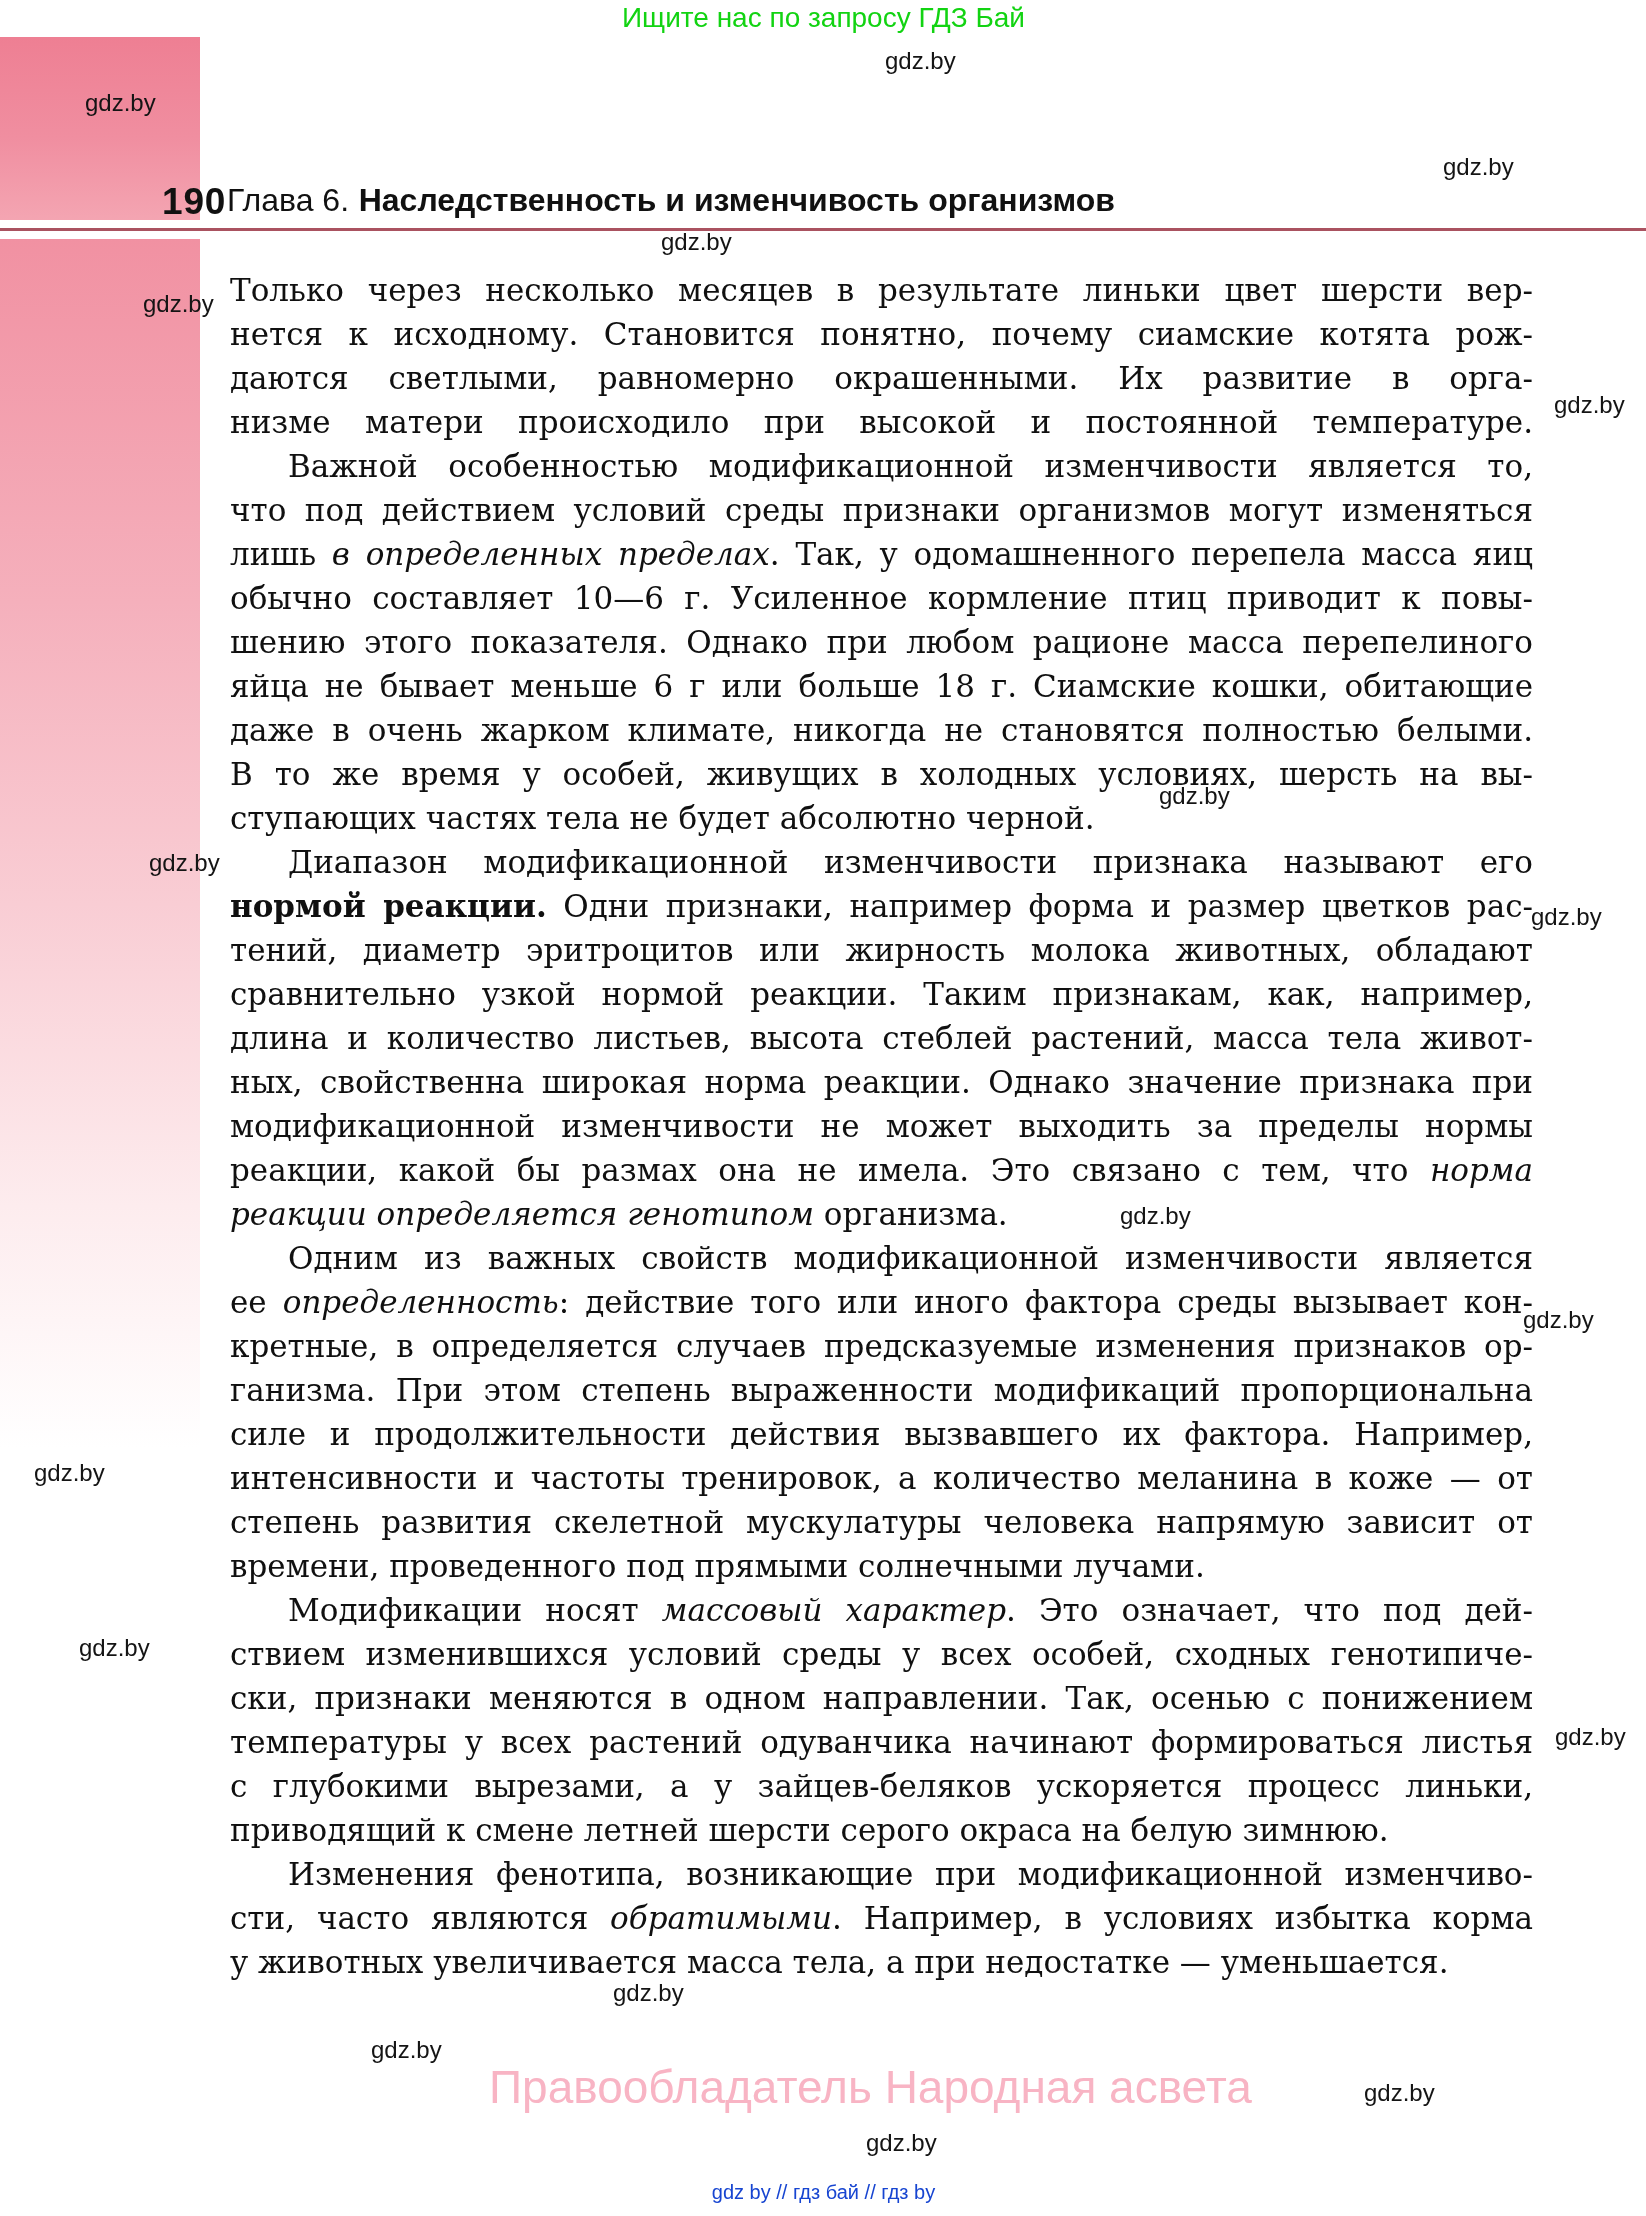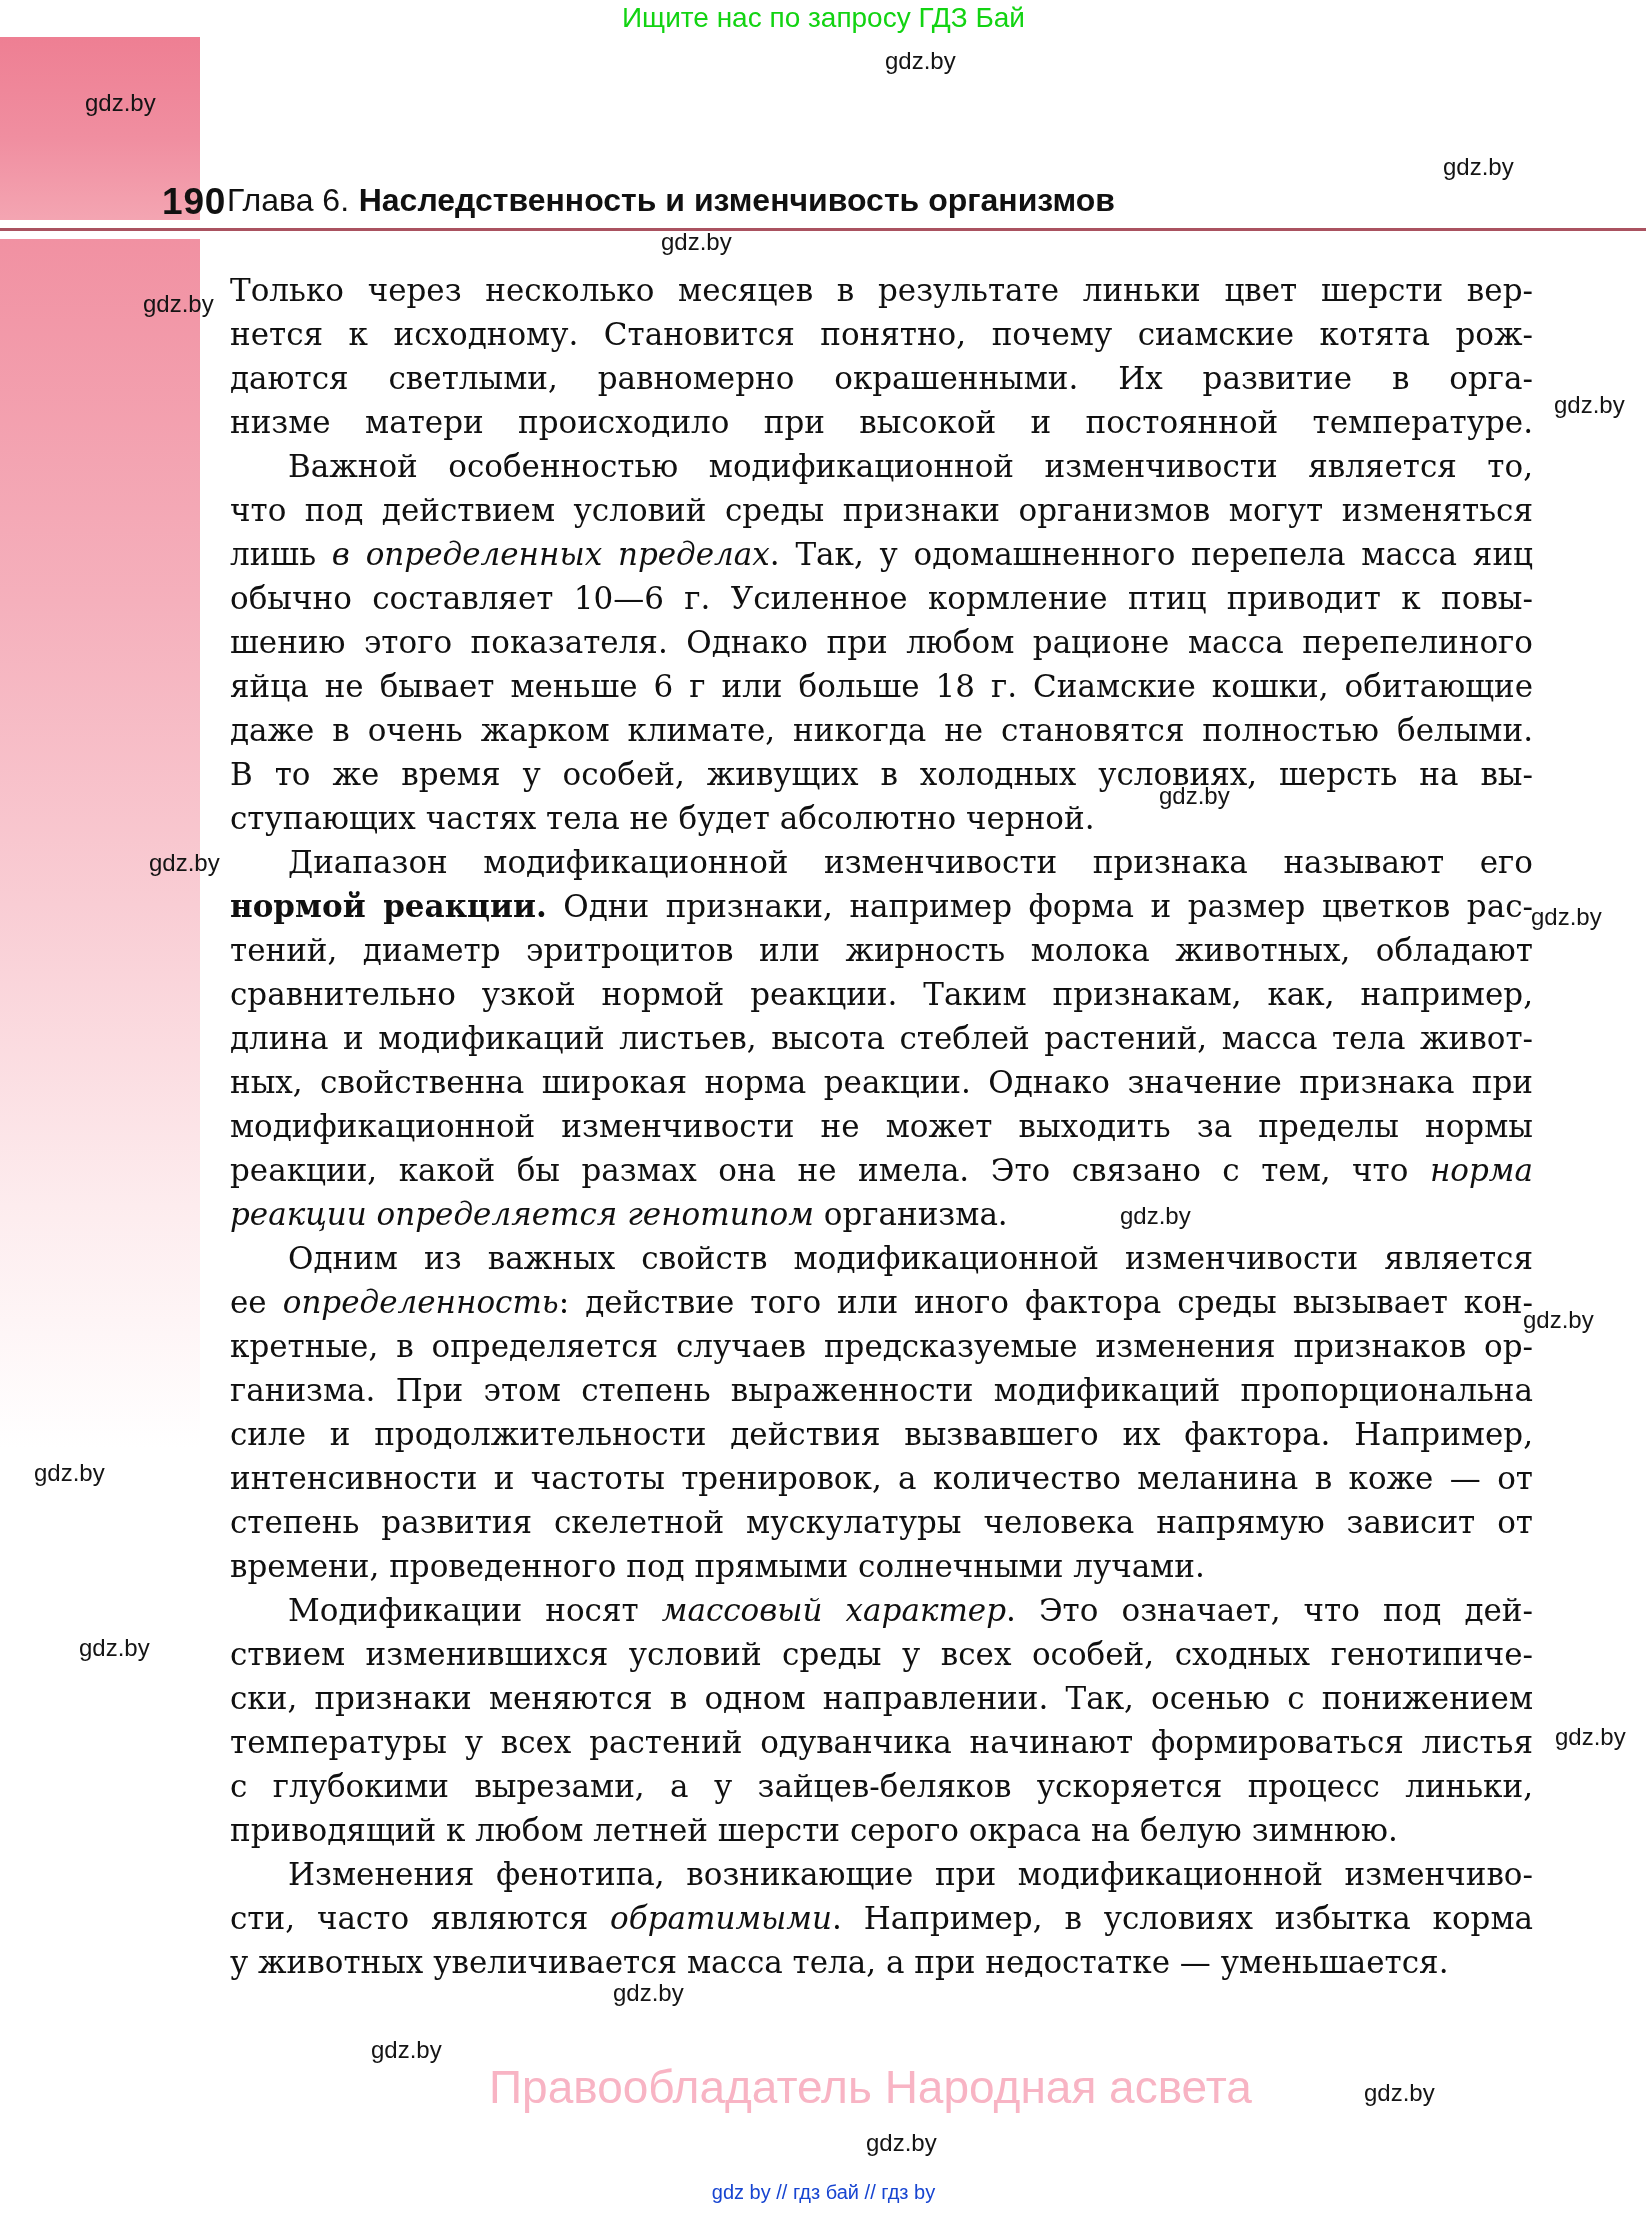--- a/index.html
+++ b/index.html
@@ -83,39 +83,39 @@
       <div class="bl">обычно составляет 10—6 г. Усиленное кормление птиц приводит к повы-</div>
       <div class="bl">шению этого показателя. Однако при любом рационе масса перепелиного</div>
       <div class="bl">яйца не бывает меньше 6 г или больше 18 г. Сиамские кошки, обитающие</div>
       <div class="bl">даже в очень жарком климате, никогда не становятся полностью белыми.</div>
       <div class="bl">В то же время у особей, живущих в холодных условиях, шерсть на вы-</div>
       <div class="bl last">ступающих частях тела не будет абсолютно черной.</div>
       <div class="bl ind">Диапазон модификационной изменчивости признака называют его</div>
       <div class="bl"><b>нормой реакции.</b> Одни признаки, например форма и размер цветков рас-</div>
       <div class="bl">тений, диаметр эритроцитов или жирность молока животных, обладают</div>
       <div class="bl">сравнительно узкой нормой реакции. Таким признакам, как, например,</div>
-      <div class="bl">длина и модификаций листьев, высота стеблей растений, масса тела живот-</div>
+      <div class="bl">длина и количество листьев, высота стеблей растений, масса тела живот-</div>
       <div class="bl">ных, свойственна широкая норма реакции. Однако значение признака при</div>
       <div class="bl">модификационной изменчивости не может выходить за пределы нормы</div>
       <div class="bl">реакции, какой бы размах она не имела. Это связано с тем, что <i>норма</i></div>
       <div class="bl last"><i>реакции определяется генотипом</i> организма.</div>
       <div class="bl ind">Одним из важных свойств модификационной изменчивости является</div>
       <div class="bl">ее <i>определенность</i>: действие того или иного фактора среды вызывает кон-</div>
       <div class="bl">кретные, в определяется случаев предсказуемые изменения признаков ор-</div>
       <div class="bl">ганизма. При этом степень выраженности модификаций пропорциональна</div>
       <div class="bl">силе и продолжительности действия вызвавшего их фактора. Например,</div>
       <div class="bl">интенсивности и частоты тренировок, а количество меланина в коже — от</div>
       <div class="bl">степень развития скелетной мускулатуры человека напрямую зависит от</div>
       <div class="bl last">времени, проведенного под прямыми солнечными лучами.</div>
       <div class="bl ind">Модификации носят <i>массовый характер</i>. Это означает, что под дей-</div>
       <div class="bl">ствием изменившихся условий среды у всех особей, сходных генотипиче-</div>
       <div class="bl">ски, признаки меняются в одном направлении. Так, осенью с понижением</div>
       <div class="bl">температуры у всех растений одуванчика начинают формироваться листья</div>
       <div class="bl">с глубокими вырезами, а у зайцев-беляков ускоряется процесс линьки,</div>
-      <div class="bl last">приводящий к любом летней шерсти серого окраса на белую зимнюю.</div>
+      <div class="bl last">приводящий к смене летней шерсти серого окраса на белую зимнюю.</div>
       <div class="bl ind">Изменения фенотипа, возникающие при модификационной изменчиво-</div>
       <div class="bl">сти, часто являются <i>обратимыми</i>. Например, в условиях избытка корма</div>
       <div class="bl last">у животных увеличивается масса тела, а при недостатке — уменьшается.</div>
     </div>
 
   <div class="rights">Правообладатель Народная асвета</div>
   <div class="links">gdz by  //  гдз бай  //  гдз by</div>
 
 </div>
 

